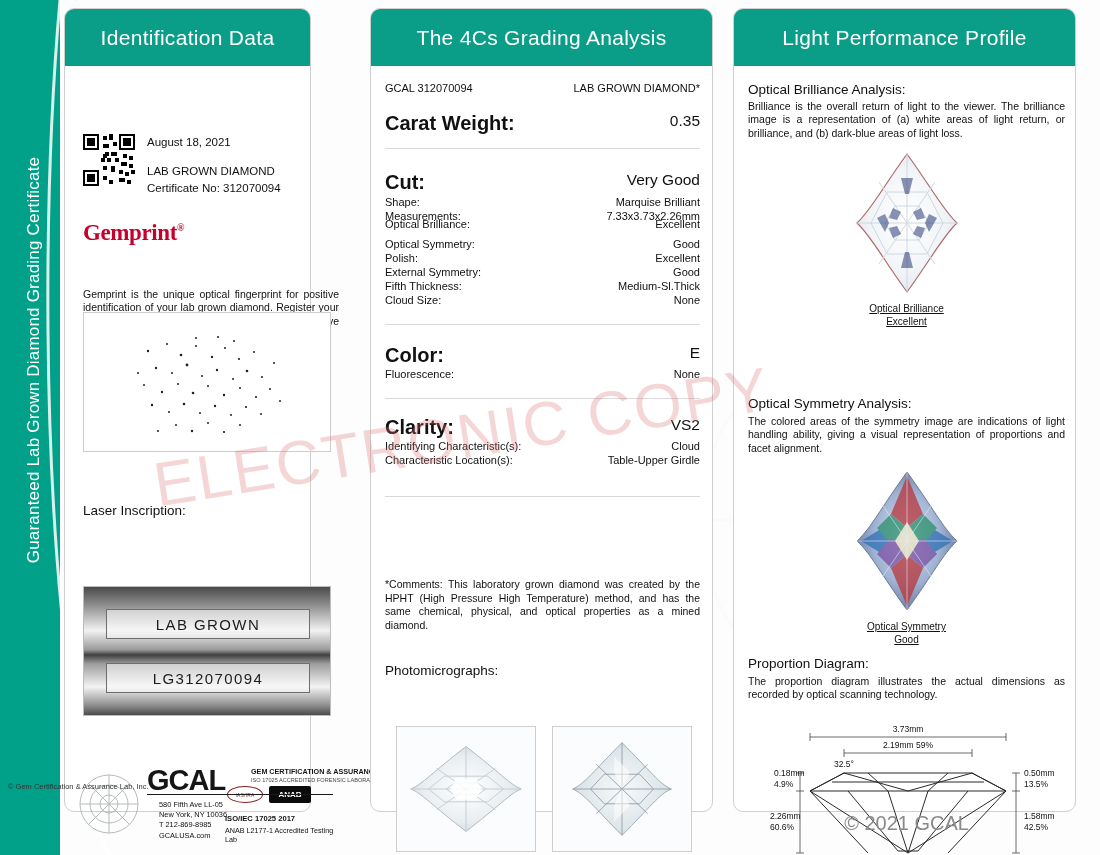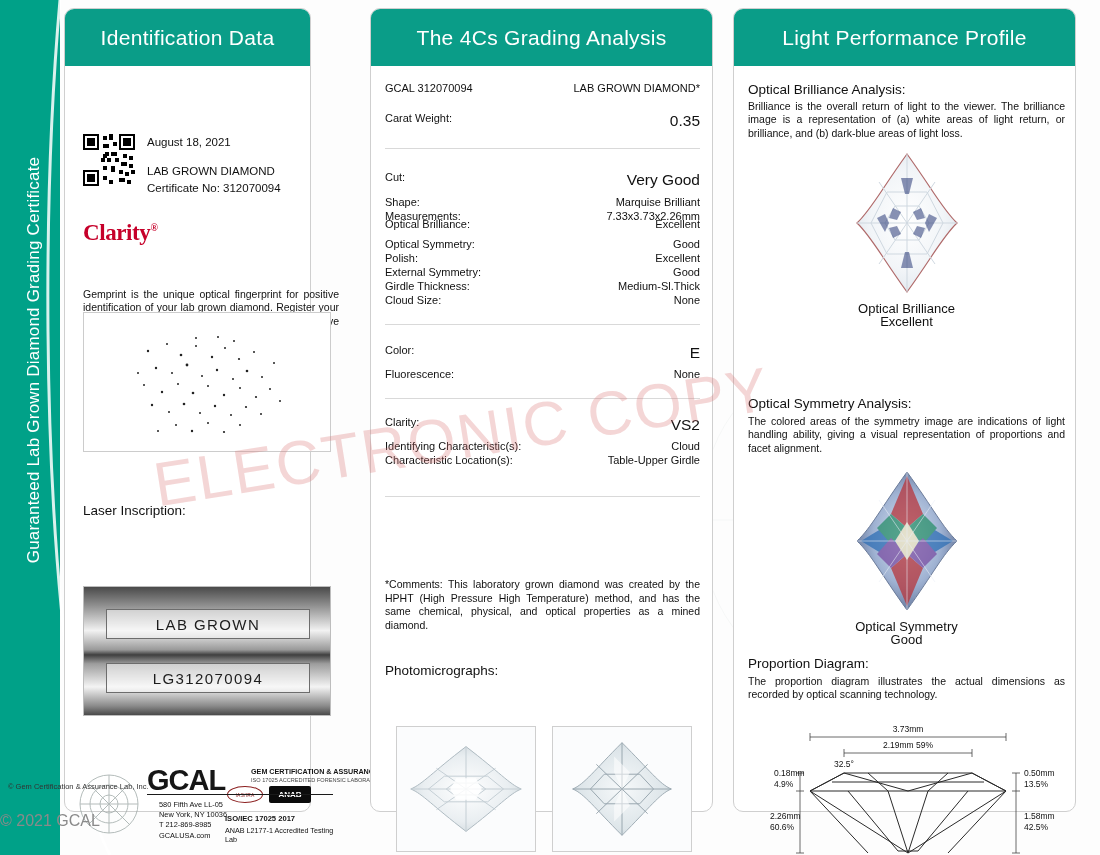--- a/index.html
+++ b/index.html
@@ -190,21 +190,21 @@
   }
   .copyright-small {
     position:absolute; left:8px; top:782px;
     font-size:7.5px; color:#333;
   }
 
   
   .row4 { position:absolute; left:14px; width:315px; font-size:11px; color:#111; }
   .row4 .lbl { float:left; }
   .row4 .val { float:right; text-align:right; }
-  .big-lbl { font-size:11px; }
+  .big-lbl { font-size:20px;font-weight:bold; }
   .big-val { font-size:15.5px; }
   .sep {
     position:absolute; left:14px; width:315px; height:1px; background:#d9d9d9;
   }
   .comments {
     position:absolute; left:14px; top:512px; width:315px;
     font-size:10.5px; line-height:13.6px; color:#111; text-align:justify;
   }
   .pm-title {
     position:absolute; left:14px; top:597px;
@@ -220,41 +220,41 @@
   }
   .pm-img {
     width:140px; height:126px; border:1px solid #cfcfcf; background:#fff;
     display:flex; align-items:center; justify-content:center; overflow:hidden;
   }
 
   
   .lp-h { position:absolute; left:14px; font-size:13.5px; color:#111; }
   .lp-p { position:absolute; left:14px; width:317px; font-size:10.5px; line-height:13.4px; color:#111; text-align:justify; }
   .img-center { position:absolute; text-align:center; width:317px; left:14px; }
-  .cap { font-size:13px; line-height:13px; color:#111; }
+  .cap { font-size:10px; line-height:13px; color:#111;text-decoration:underline; }
 
   .prop-wrap { position:absolute; left:14px; top:655px; width:317px; height:150px; }
 
   
   .watermark {
     position:absolute;
     left:150px; top:395px;
     width:700px;
     transform:rotate(-9deg);
     font-size:62px;
     letter-spacing:2px;
     color:rgba(220,120,120,.30);
     font-family:"Liberation Sans", sans-serif;
     pointer-events:none;
     white-space:nowrap;
   }
   .footer-copy {
     position:absolute; left:0; top:812px; width:969px;
-    text-align:left;
-    font-size:16px; color:#8a8a8a;
+    text-align:right;
+    font-size:20px; color:#8a8a8a;
   }
   .clearfix::after { content:""; display:block; clear:both; }
 </style>
 </head>
 <body>
 
 <div id="page">
 
   <svg class="wm-diamond" viewBox="0 0 420 430">
     <g fill="none" stroke="#b9c6c4" stroke-width="1.1">
@@ -324,21 +324,21 @@
             <rect x="10" y="21" width="2" height="2"></rect>
           <rect x="13" y="23" width="2" height="2"></rect>
             <rect x="10" y="10" width="2" height="2"></rect>
         </g>
       </svg>
 
       <div class="id-date">August 18, 2021</div>
       <div class="id-type">LAB GROWN DIAMOND</div>
       <div class="id-cert">Certificate No: 312070094</div>
 
-      <div class="gemprint-logo"><span>Clarity</span><sup>®</sup></div>
+      <div class="gemprint-logo"><span>Gemprint</span><sup>®</sup></div>
       <div class="gemprint-text">Gemprint is the unique optical fingerprint for positive identification of your lab grown diamond. Register your lab grown diamond at www.Gemprint.com and receive insurance discounts up to 10%.</div>
 
       <div class="gemprint-box">
         <svg viewBox="0 0 248 140" width="248" height="140">
           <g fill="#222">
             <circle cx="64" cy="38" r="1.2"></circle>
               <circle cx="83" cy="31" r="1"></circle>
               <circle cx="97" cy="42" r="1.3"></circle>
             <circle cx="112" cy="33" r="1"></circle>
               <circle cx="128" cy="44" r="1.2"></circle>
@@ -458,21 +458,21 @@
       </div>
       <div class="row4 clearfix" style="top:186px;">
         <span class="lbl">Polish:</span>
         <span class="val">Excellent</span>
       </div>
       <div class="row4 clearfix" style="top:200px;">
         <span class="lbl">External Symmetry:</span>
         <span class="val">Good</span>
       </div>
       <div class="row4 clearfix" style="top:214px;">
-        <span class="lbl">Girdle Thickness:</span>
+        <span class="lbl">Fifth Thickness:</span>
         <span class="val">Medium-Sl.Thick</span>
       </div>
       <div class="row4 clearfix" style="top:228px;">
         <span class="lbl">Cloud Size:</span>
         <span class="val">None</span>
       </div>
 
       <div class="sep" style="top:258px;"></div>
 
       <div class="row4 clearfix" style="top:278px;">

